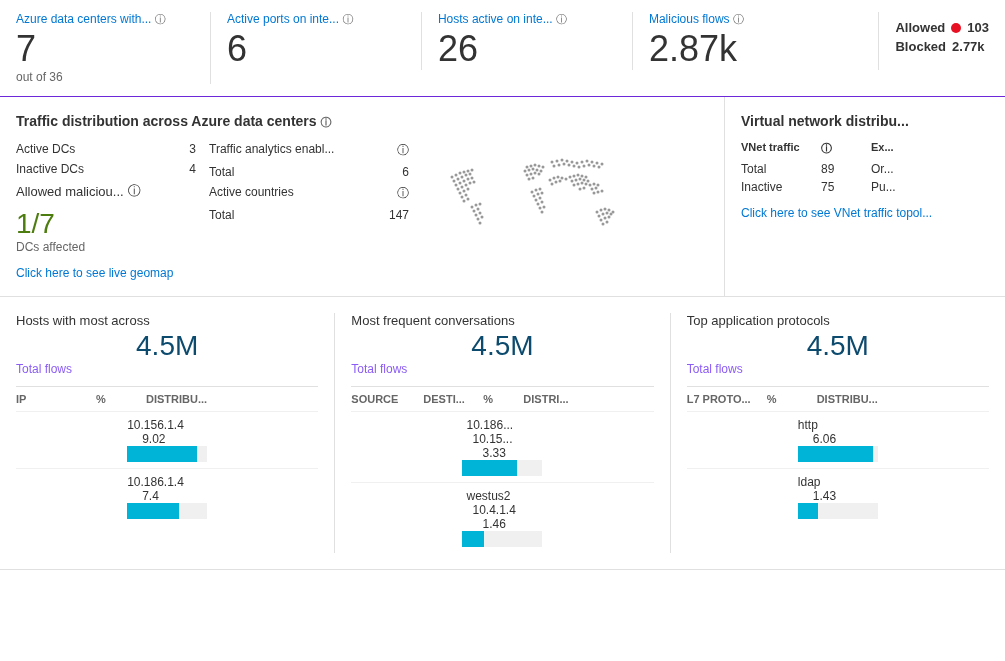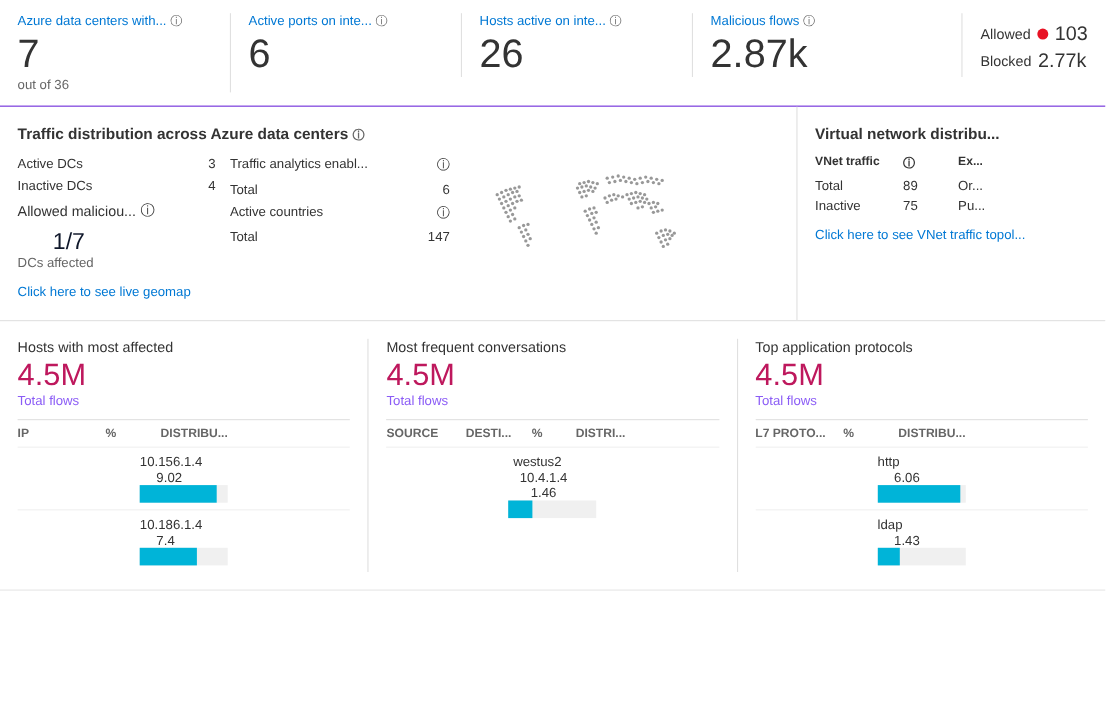--- a/index.html
+++ b/index.html
@@ -48,29 +48,30 @@
       flex-direction: column;
       justify-content: center;
       padding-top: 8px;
     }
     .ab-row {
       display: flex;
       align-items: center;
       gap: 6px;
       font-size: 13px;
       margin-bottom: 4px;
+      font-weight: bold;
     }
     .ab-label { color: #333; }
     .ab-dot-red {
       width: 10px; height: 10px;
       background: #e81123;
       border-radius: 50%;
       display: inline-block;
     }
-    .ab-value { color: #333; font-size: 18px; }
+    .ab-value { color: #333; font-size: 13px; }
 
     .sections-row {
       display: flex;
       border-bottom: 1px solid #e0e0e0;
     }
     .traffic-section {
       flex: 1;
       padding: 16px;
       border-right: 1px solid #e0e0e0;
     }
@@ -110,25 +111,24 @@
     }
     .stat-label { color: #333; }
     .stat-value { color: #333; }
     .allowed-malicious {
       display: flex;
       align-items: center;
       gap: 4px;
       margin-bottom: 6px;
     }
     .big-fraction {
-      font-size: 21px;
+      font-size: 28px;
       font-weight: 300;
-      color: #0f172a;
+      color: #4d7c0f;
       margin-top: 8px;
-      margin-left: 32px;
     }
     .dcs-affected { font-size: 12px; color: #666; }
     .link-text {
       color: #0078d4;
       font-size: 12px;
       cursor: pointer;
       margin-top: 12px;
     }
     
     .vnet-table {
@@ -167,21 +167,22 @@
       padding-right: 0;
     }
     .panel-title {
       font-size: 13px;
       color: #333;
       margin-bottom: 2px;
     }
     .panel-value {
       font-size: 28px;
       font-weight: 300;
-      color: #be185d;
+      color: #0c4a6e;
+      text-align: center;
     }
     .panel-sub {
       font-size: 12px;
       color: #8b5cf6;
       margin-bottom: 10px;
     }
     .table-header {
       display: flex;
       border-top: 1px solid #e0e0e0;
       padding: 6px 0;
@@ -494,21 +495,21 @@
         <span class="col3">Pu...</span>
       </div>
     </div>
     <div class="link-text">Click here to see VNet traffic topol...</div>
   </div>
 </div>
 
 <div class="bottom-panels">
 
   <div class="panel">
-    <div class="panel-title">Hosts with most affected</div>
+    <div class="panel-title">Hosts with most across</div>
     <div class="panel-value">4.5M</div>
     <div class="panel-sub">Total flows</div>
     <div class="table-header">
       <span class="h-col-ip">IP</span>
       <span class="h-col-pct">%</span>
       <span class="h-col-dist">DISTRIBU...</span>
     </div>
     <div class="table-row-data">
       <span class="h-col-ip">10.156.1.4</span>
       <span class="h-col-pct">9.02</span>
@@ -533,20 +534,30 @@
     <div class="panel-title">Most frequent conversations</div>
     <div class="panel-value">4.5M</div>
     <div class="panel-sub">Total flows</div>
     <div class="table-header">
       <span class="c-col-src">SOURCE</span>
       <span class="c-col-dst">DESTI...</span>
       <span class="c-col-pct">%</span>
       <span class="c-col-dist">DISTRI...</span>
     </div>
     <div class="table-row-data">
+      <span class="c-col-src">10.186...</span>
+      <span class="c-col-dst">10.15...</span>
+      <span class="c-col-pct">3.33</span>
+      <span class="c-col-dist">
+        <div class="bar-container">
+          <div class="bar-fill" style="width: 55px;"></div>
+        </div>
+      </span>
+    </div>
+    <div class="table-row-data">
       <span class="c-col-src">westus2</span>
       <span class="c-col-dst">10.4.1.4</span>
       <span class="c-col-pct">1.46</span>
       <span class="c-col-dist">
         <div class="bar-container">
           <div class="bar-fill" style="width: 22px;"></div>
         </div>
       </span>
     </div>
   </div>

